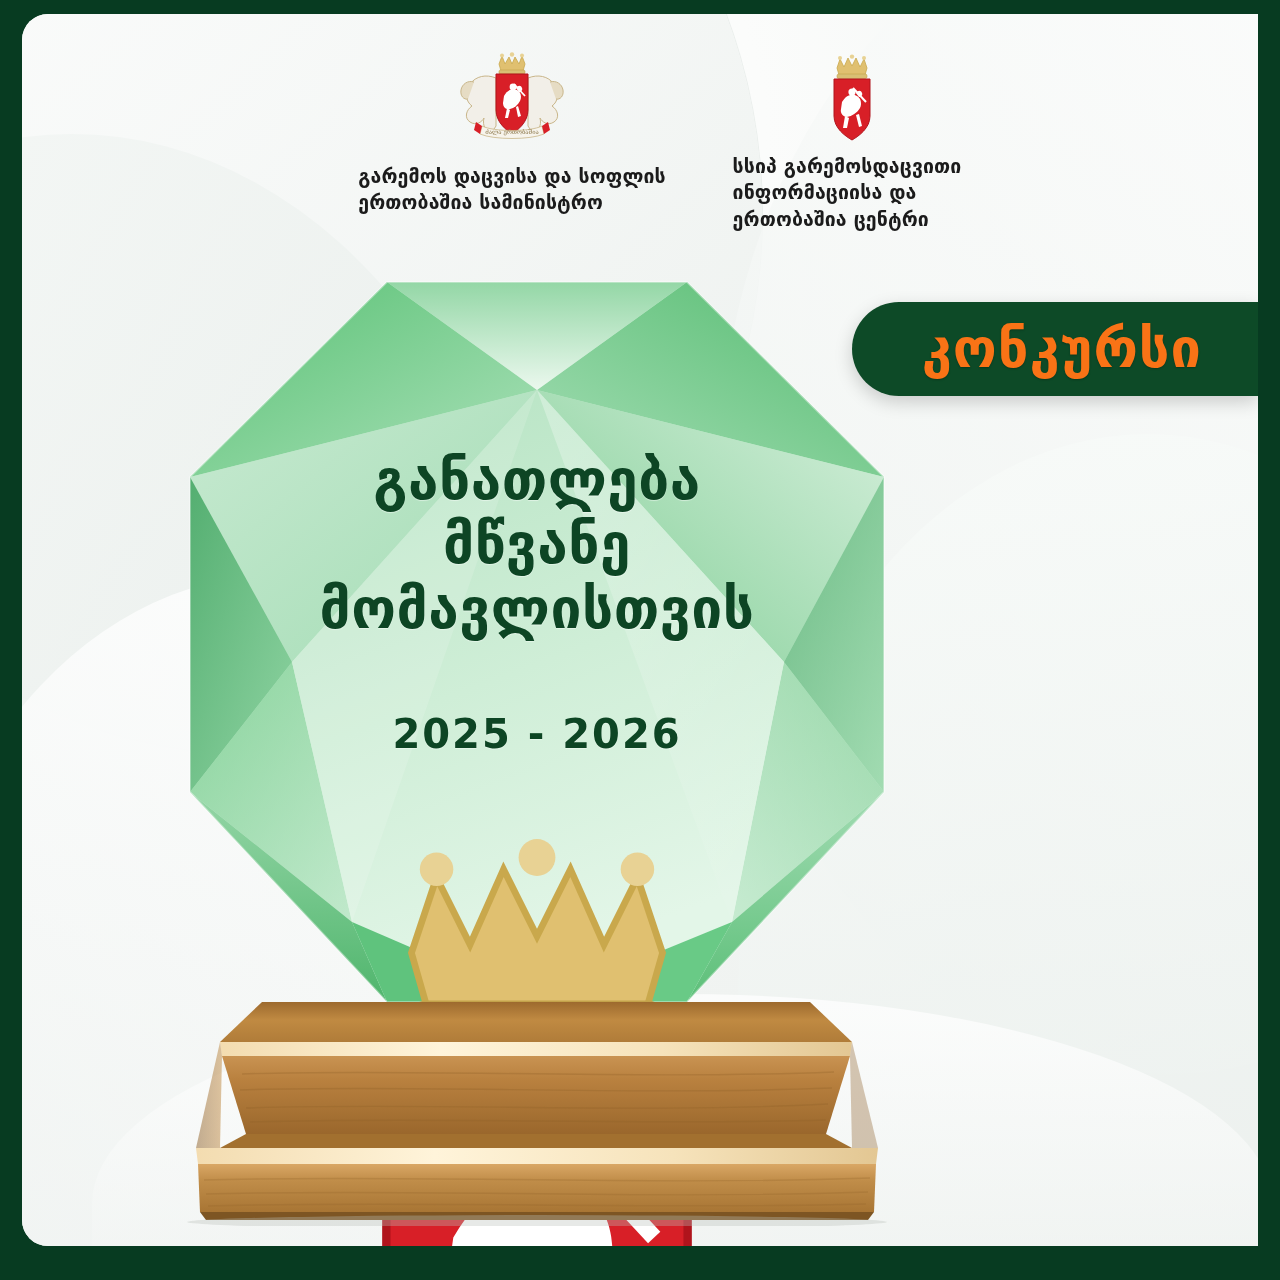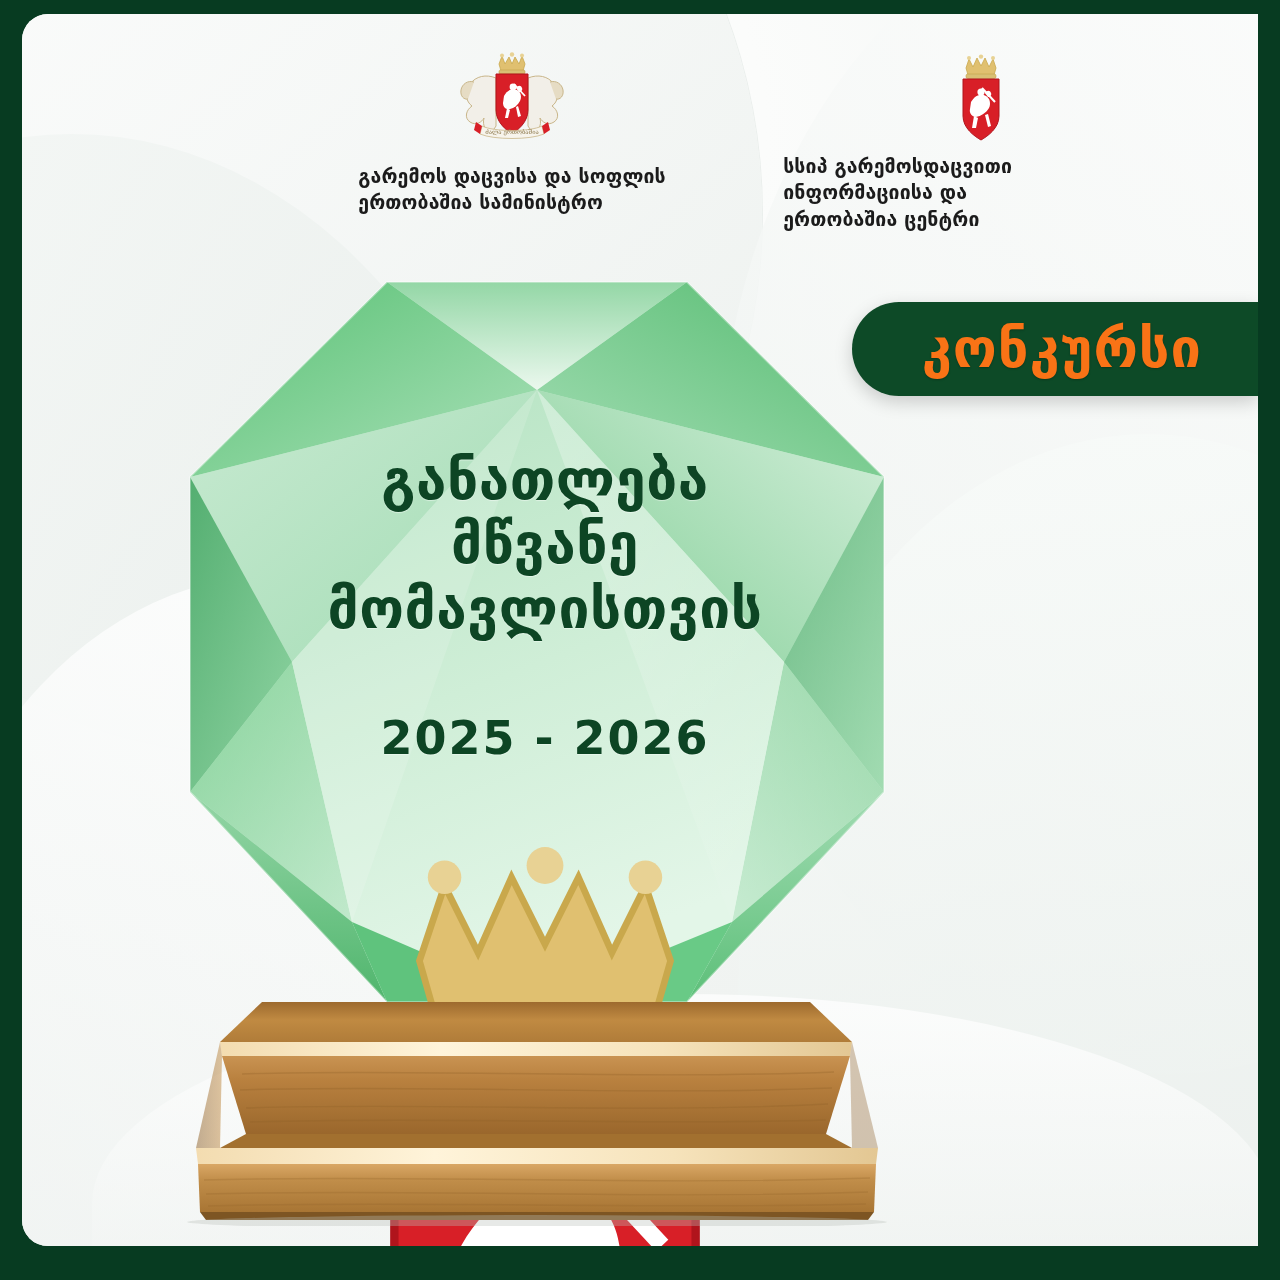--- a/index.html
+++ b/index.html
@@ -52,21 +52,21 @@
   }
   .sw6{
     left:70px;top:980px;width:1180px;height:420px;
     border-radius:50% 50% 0 0;
     background:linear-gradient(180deg,rgba(255,255,255,.75),rgba(232,237,234,.5));
   }
   
   .header{position:absolute;left:0;top:38px;width:1236px;height:180px;}
   .logo-block{position:absolute;display:flex;flex-direction:column;}
   .logo-min{left:310px;top:0;width:360px;align-items:center;}
-  .logo-cen{left:660px;top:0;width:330px;align-items:flex-end;}
+  .logo-cen{left:660px;top:0;width:330px;align-items:center;}
   .emblem-wrap{display:flex;justify-content:center;}
   .logo-min .logo-text{
     margin-top:12px;color:#1b1b1b;font-size:19.5px;font-weight:700;
     line-height:1.35;letter-spacing:.1px;text-align:left;white-space:nowrap;
   }
   .logo-cen .logo-text{
     margin-top:10px;color:#1b1b1b;font-size:19.5px;font-weight:700;
     line-height:1.35;letter-spacing:.1px;text-align:left;white-space:nowrap;
   }
   .logo-cen .emblem-wrap{justify-content:flex-start;padding-left:10px;}
@@ -81,32 +81,32 @@
   }
   .badge-text{
     color:#f97316;font-size:54px;font-weight:700;letter-spacing:1px;
     line-height:1;white-space:nowrap;
     text-shadow:0 1px 2px rgba(0,0,0,.25);
   }
   
   .trophy{position:absolute;left:150px;top:248px;width:730px;height:770px;}
   .trophy svg{display:block;width:730px;height:770px;}
   .trophy-content{
-    position:absolute;left:8px;top:0;width:730px;height:770px;
+    position:absolute;left:0;top:0;width:730px;height:770px;
     display:flex;flex-direction:column;align-items:center;
     pointer-events:none;
   }
   .t-title{
     margin-top:186px;text-align:center;color:#0d4524;
     font-size:55px;font-weight:700;line-height:1.17;letter-spacing:.5px;
     text-shadow:0 1px 1px rgba(255,255,255,.45);
   }
   .t-title div{white-space:nowrap;}
   .t-years{
-    margin-top:70px;color:#0d4524;font-size:46px;font-weight:700;
+    margin-top:70px;color:#0d4524;font-size:40px;font-weight:700;
     letter-spacing:2px;text-shadow:0 1px 1px rgba(255,255,255,.4);
   }
   .t-logo{margin-top:62px;display:flex;flex-direction:column;align-items:center;}
   
   .base{position:absolute;left:140px;top:982px;width:750px;height:230px;}
   .base svg{display:block;width:750px;height:230px;}
 </style>
 </head>
 <body>
 

